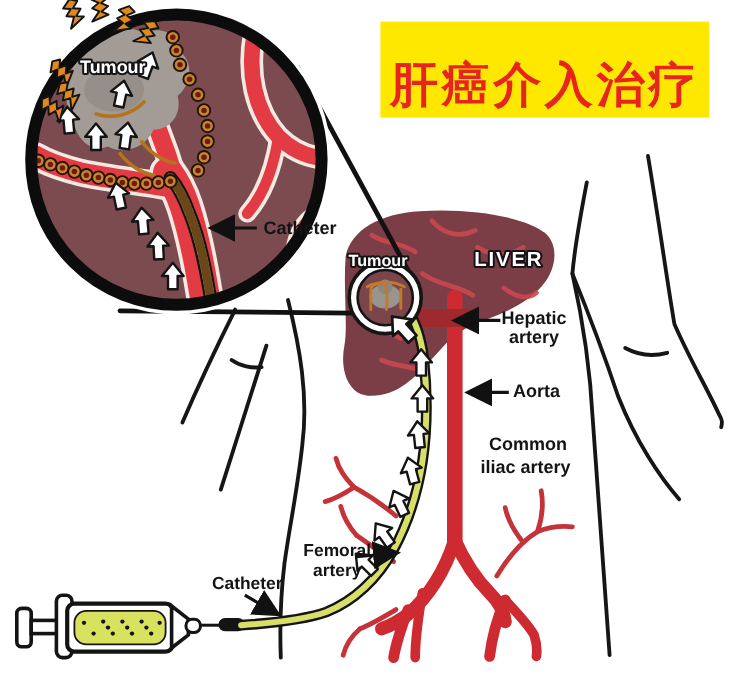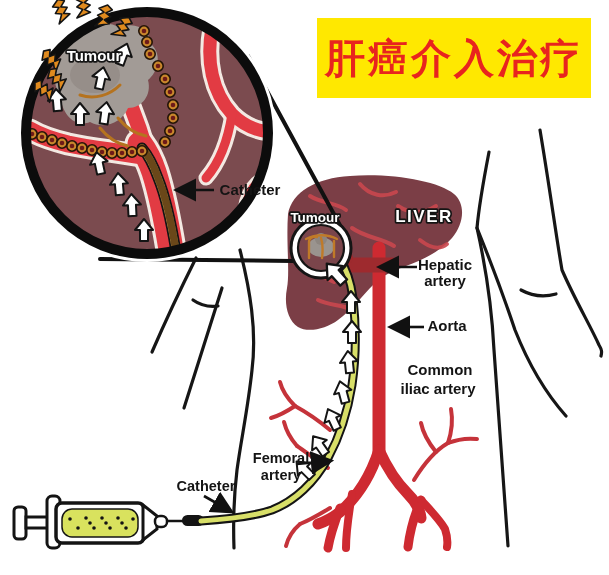--- a/index.html
+++ b/index.html
@@ -1,19 +1,19 @@
 <!DOCTYPE html>
 <html><head>
 <meta charset="utf-8">
 <style>
   html,body{margin:0;padding:0;background:#fff;}
   #stage{position:relative;width:609px;height:575px;background:#fff;overflow:hidden;
          font-family:"Liberation Sans","DejaVu Sans",sans-serif;padding-left:24px;}
   #banner{position:absolute;left:317px;top:18px;width:274px;height:80px;
-          background:#FFE800;color:#E8241E;display:flex;align-items:center;justify-content:center;
+          background:#FFE800;color:#E8241E;display:flex;align-items:flex-end;justify-content:center;
           font-size:40px;font-weight:bold;letter-spacing:3px;}
   svg{position:absolute;left:0;top:0;}
   text{font-family:"Liberation Sans","DejaVu Sans",sans-serif;font-weight:bold;}
   .lbl{fill:#141414;}
   .outlined{fill:#ffffff;stroke:#141414;stroke-width:3.4px;paint-order:stroke;stroke-linejoin:round;}
   .bodyline{fill:none;stroke:#161616;stroke-width:3.2;stroke-linecap:round;}
   .ptr{stroke:#111;stroke-width:4;stroke-linecap:round;}
   .lblarrow{stroke:#111;stroke-width:2.6;fill:none;}
 </style>
 </head>

